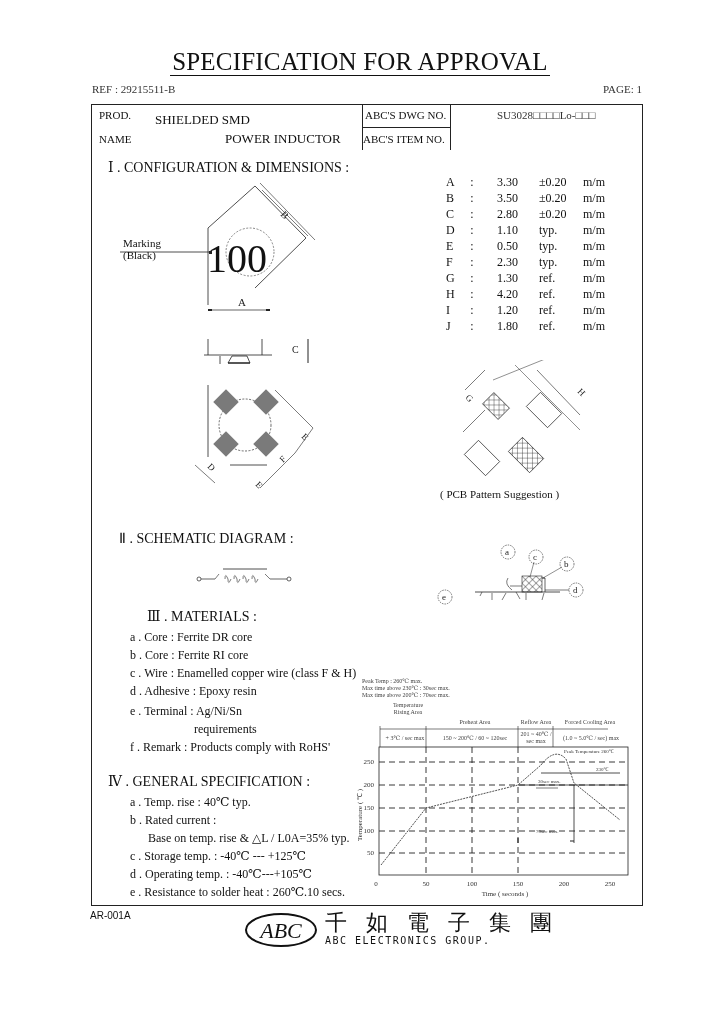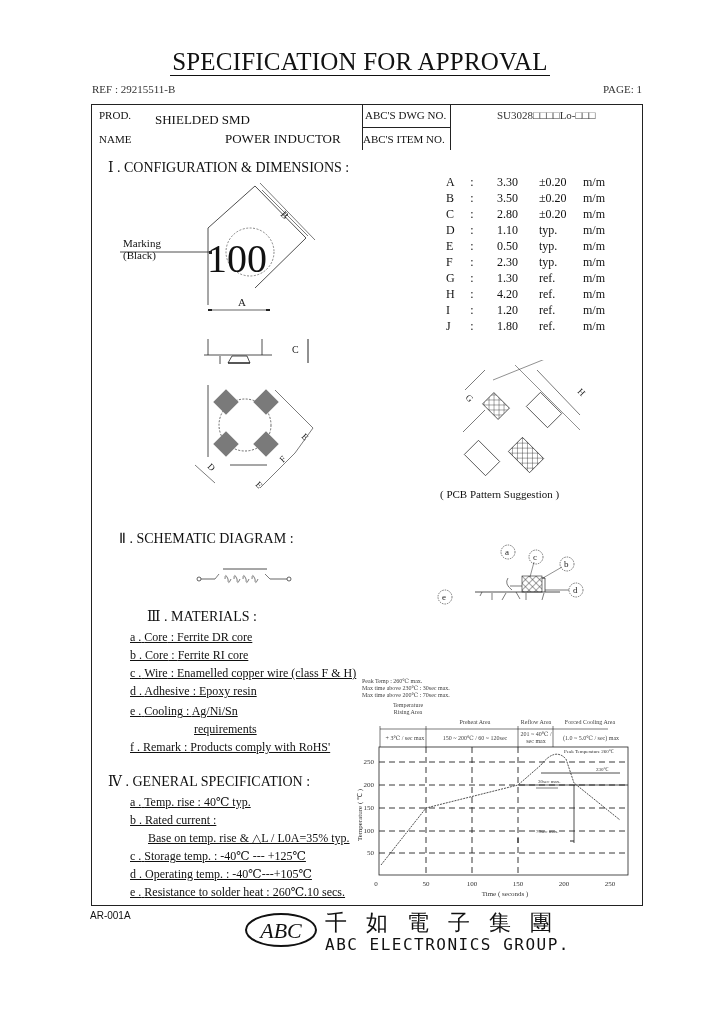--- a/index.html
+++ b/index.html
@@ -17,21 +17,21 @@
   .t11 { font-size:11px; }
   .t10 { font-size:10px; }
   .sec { font-size:14px; }
   .dimtbl { left:446px; top:174px; font-size:12px; line-height:16px; }
   .dimtbl .row { display:flex; }
   .dimtbl .c1 { width:16px; }
   .dimtbl .c2 { width:20px; text-align:center; }
   .dimtbl .c3 { width:36px; text-align:right; }
   .dimtbl .c4 { width:44px; padding-left:21px; }
   .dimtbl .c5 { width:30px; }
-  .mat { font-size:12px; line-height:18px;text-decoration:underline; }
+  .mat { font-size:12px; line-height:18px; }
   .chart-small { font-size:6px; color:#444; line-height:7px; }
   svg text { font-family:"Liberation Serif", serif; }
 </style>
 </head>
 <body>
 
 <div class="abs title"><span>SPECIFICATION FOR APPROVAL</span></div>
 <div class="abs ref">REF : 29215511-B</div>
 <div class="abs page">PAGE: 1</div>
 
@@ -223,21 +223,21 @@
   <path d="M78 38 q-4 6 4 12 M80 46 l12 0" fill="none" stroke="#222" stroke-width="0.6"></path>
   <path d="M50 56 l2 -4 M62 60 l0 -7 M72 60 l4 -7 M86 52 l4 7 M96 60 l0 -7 M112 60 l2 -7" fill="none" stroke="#222" stroke-width="0.6"></path>
 </svg>
 
 <div class="abs sec" style="left:108px; top:608px;margin-left:39px;">Ⅲ . MATERIALS :</div>
 <div class="abs mat" style="left:130px; top:628px;">
   <div><span>a .</span> <span>Core</span> : <span>Ferrite DR core</span></div>
   <div><span>b .</span> <span>Core</span> : <span>Ferrite RI core</span></div>
   <div><span>c .</span> <span>Wire</span> : <span>Enamelled copper wire (class F &amp; H)</span></div>
   <div><span>d .</span> <span>Adhesive</span> : <span>Epoxy resin</span></div>
-  <div style="margin-top:2px;"><span>e .</span> <span>Cooling</span> : <span>Ag/Ni/Sn</span></div>
+  <div style="margin-top:2px;"><span>e .</span> <span>Terminal</span> : <span>Ag/Ni/Sn</span></div>
   <div style="padding-left:64px;">requirements</div>
   <div><span>f .</span> <span>Remark</span> : <span>Products comply with RoHS'</span></div>
 </div>
 
 <div class="abs sec" style="left:108px; top:773px;">Ⅳ . GENERAL SPECIFICATION :</div>
 <div class="abs mat" style="left:130px; top:793px;">
   <div><span>a .</span> <span>Temp. rise : 40℃ typ.</span></div>
   <div><span>b .</span> <span>Rated current :</span></div>
   <div style="padding-left:18px;"><span>Base on temp. rise &amp; △L / L0A=35% typ.</span></div>
   <div><span>c .</span> <span>Storage temp. : -40℃ --- +125℃</span></div>
@@ -318,13 +318,13 @@
   <text x="256" y="46" font-size="5" fill="#333">230℃</text>
   <text x="224" y="28" font-size="5" fill="#333">Peak Temperature 260℃</text>
 </svg>
 
 <div class="abs t10" style="left:90px; top:910px; font-family:'Liberation Sans', sans-serif;">AR-001A</div>
 <svg class="abs" style="left:243px; top:910px;" width="80" height="40">
   <ellipse cx="38" cy="20" rx="35" ry="16" fill="none" stroke="#111" stroke-width="2"></ellipse>
   <text x="38" y="28" font-size="22" font-style="italic" text-anchor="middle" fill="#111">ABC</text>
 </svg>
 <div class="abs" style="left:325px; top:908px; font-size:22px; letter-spacing:6px; font-family:'DejaVu Sans', sans-serif;">千 如 電 子 集 團</div>
-<div class="abs" style="left:325px; top:935px; font-size:16px; letter-spacing:1.5px; font-family:'DejaVu Sans Mono', monospace;">ABC ELECTRONICS GROUP.</div>
+<div class="abs" style="left:325px; top:935px; font-size:10px; letter-spacing:1.5px; font-family:'DejaVu Sans Mono', monospace;">ABC ELECTRONICS GROUP.</div>
 
 </body></html>

